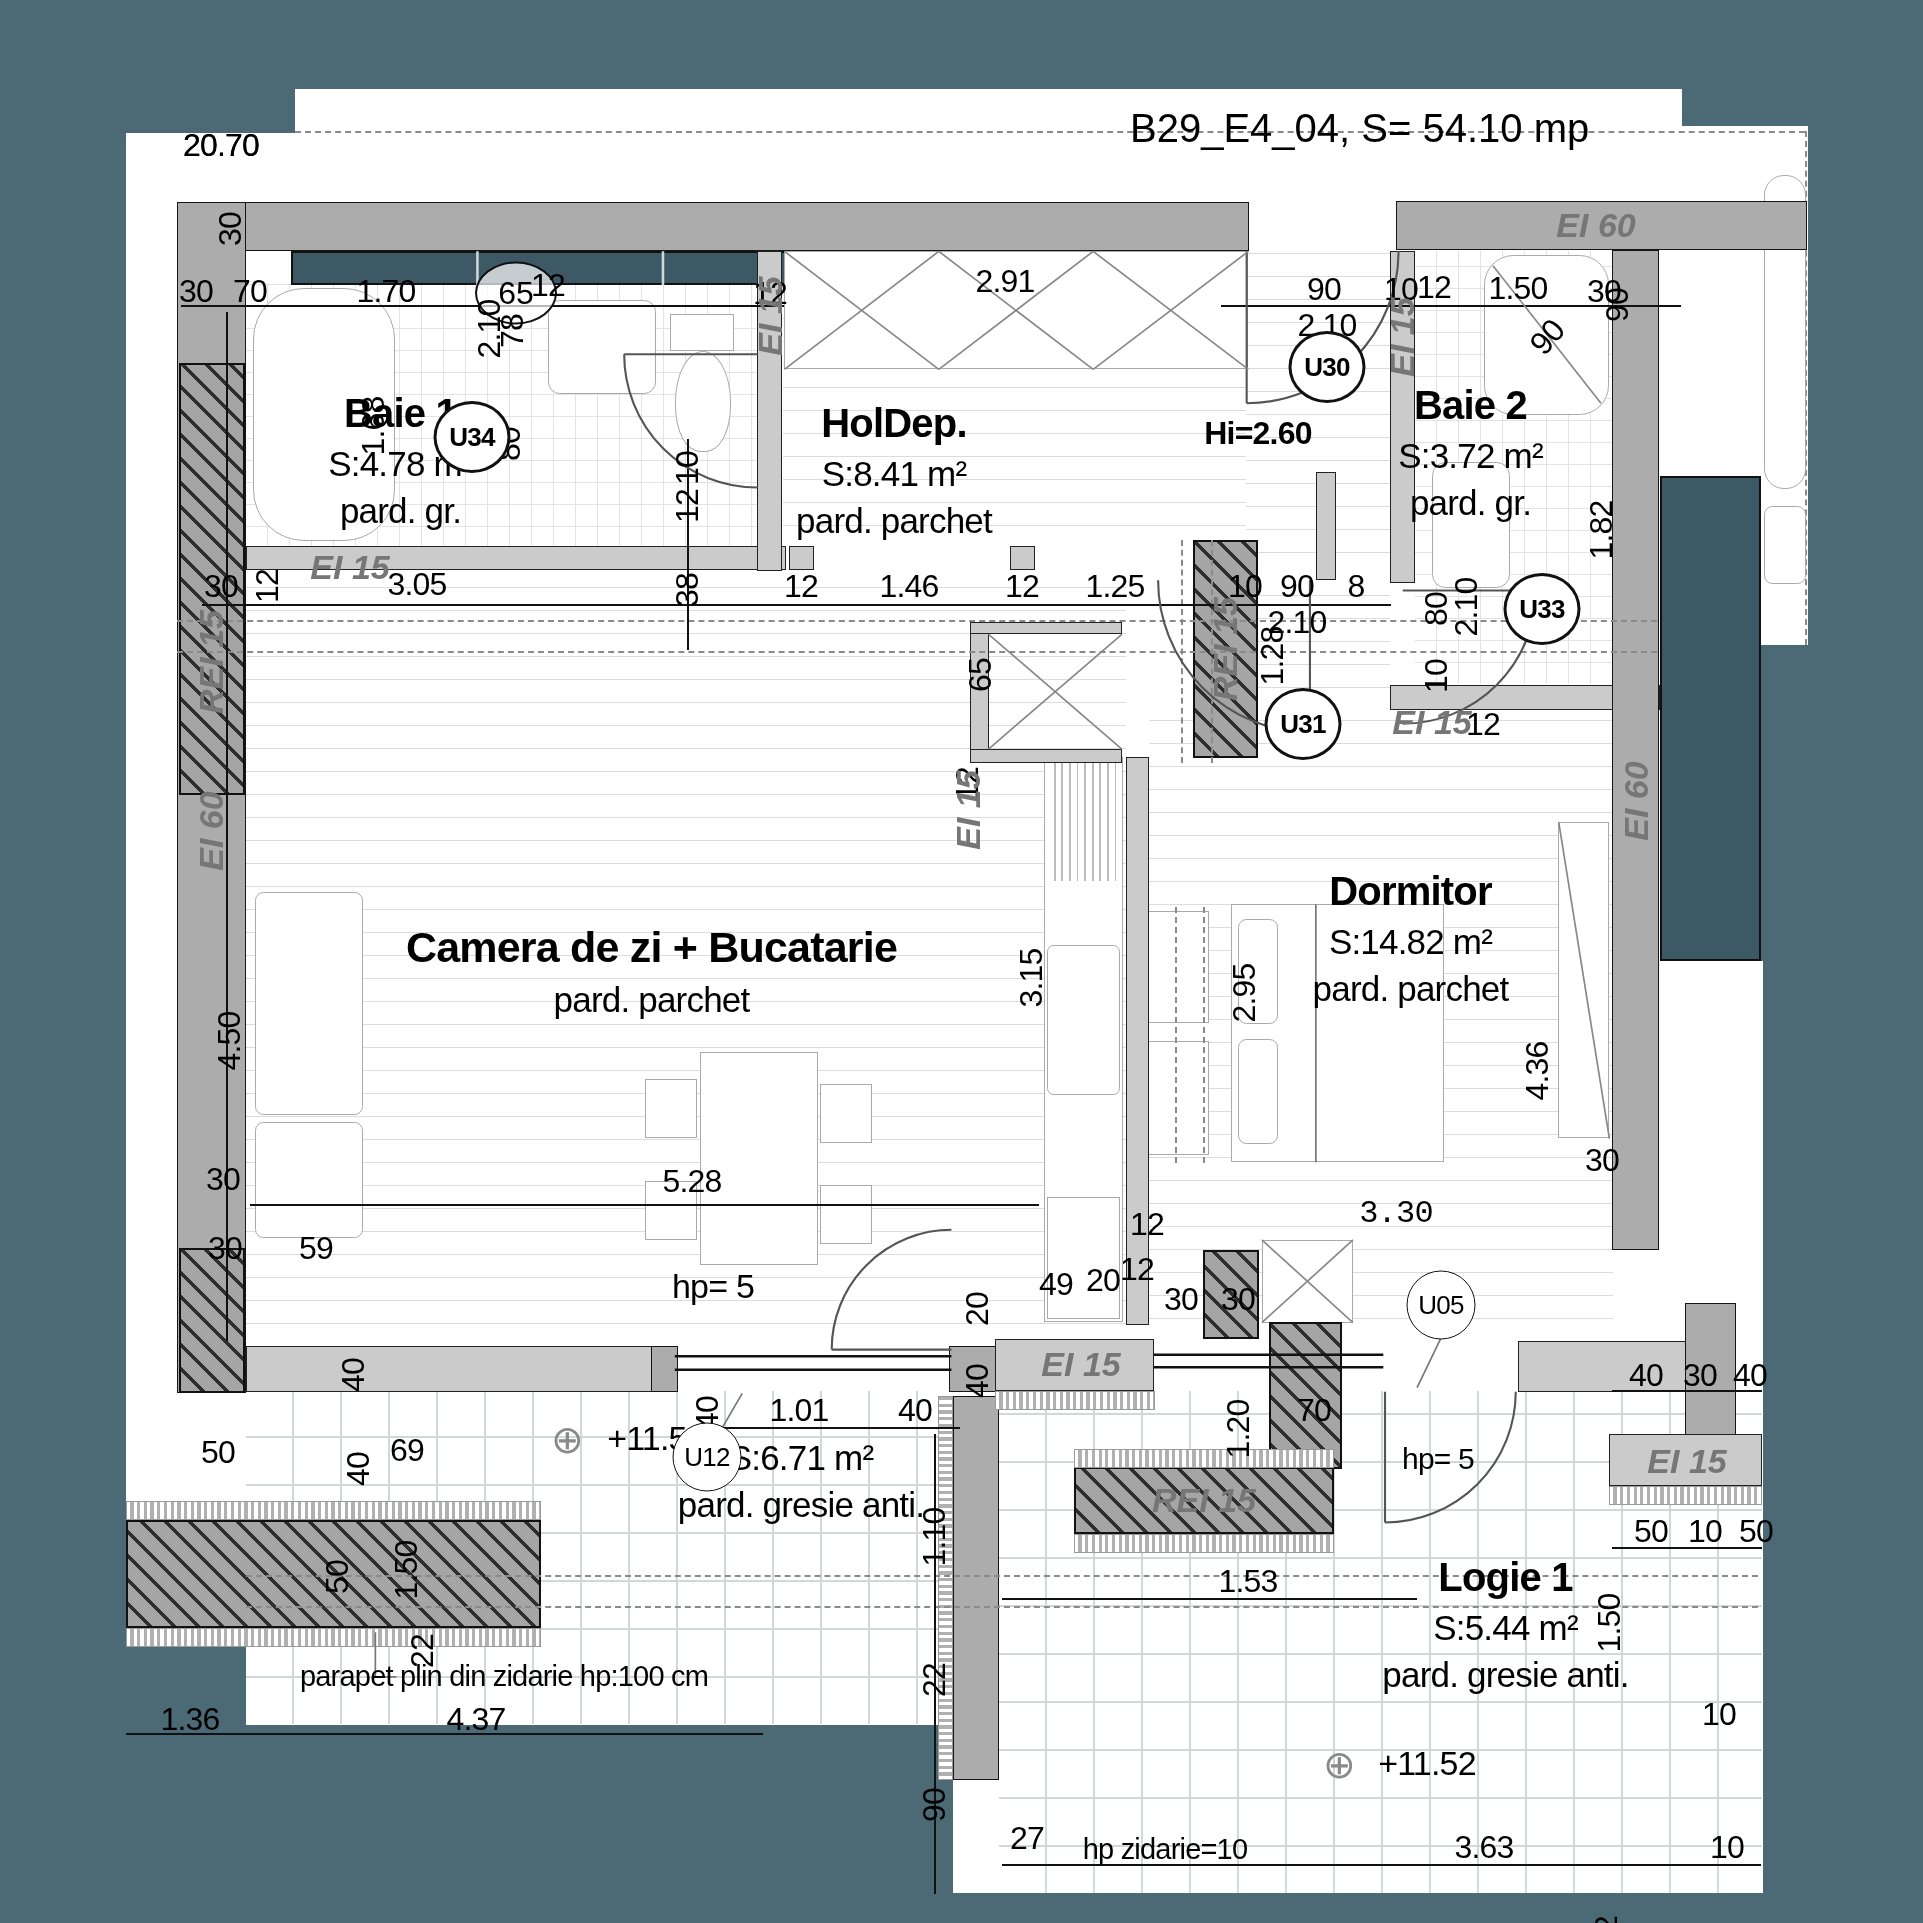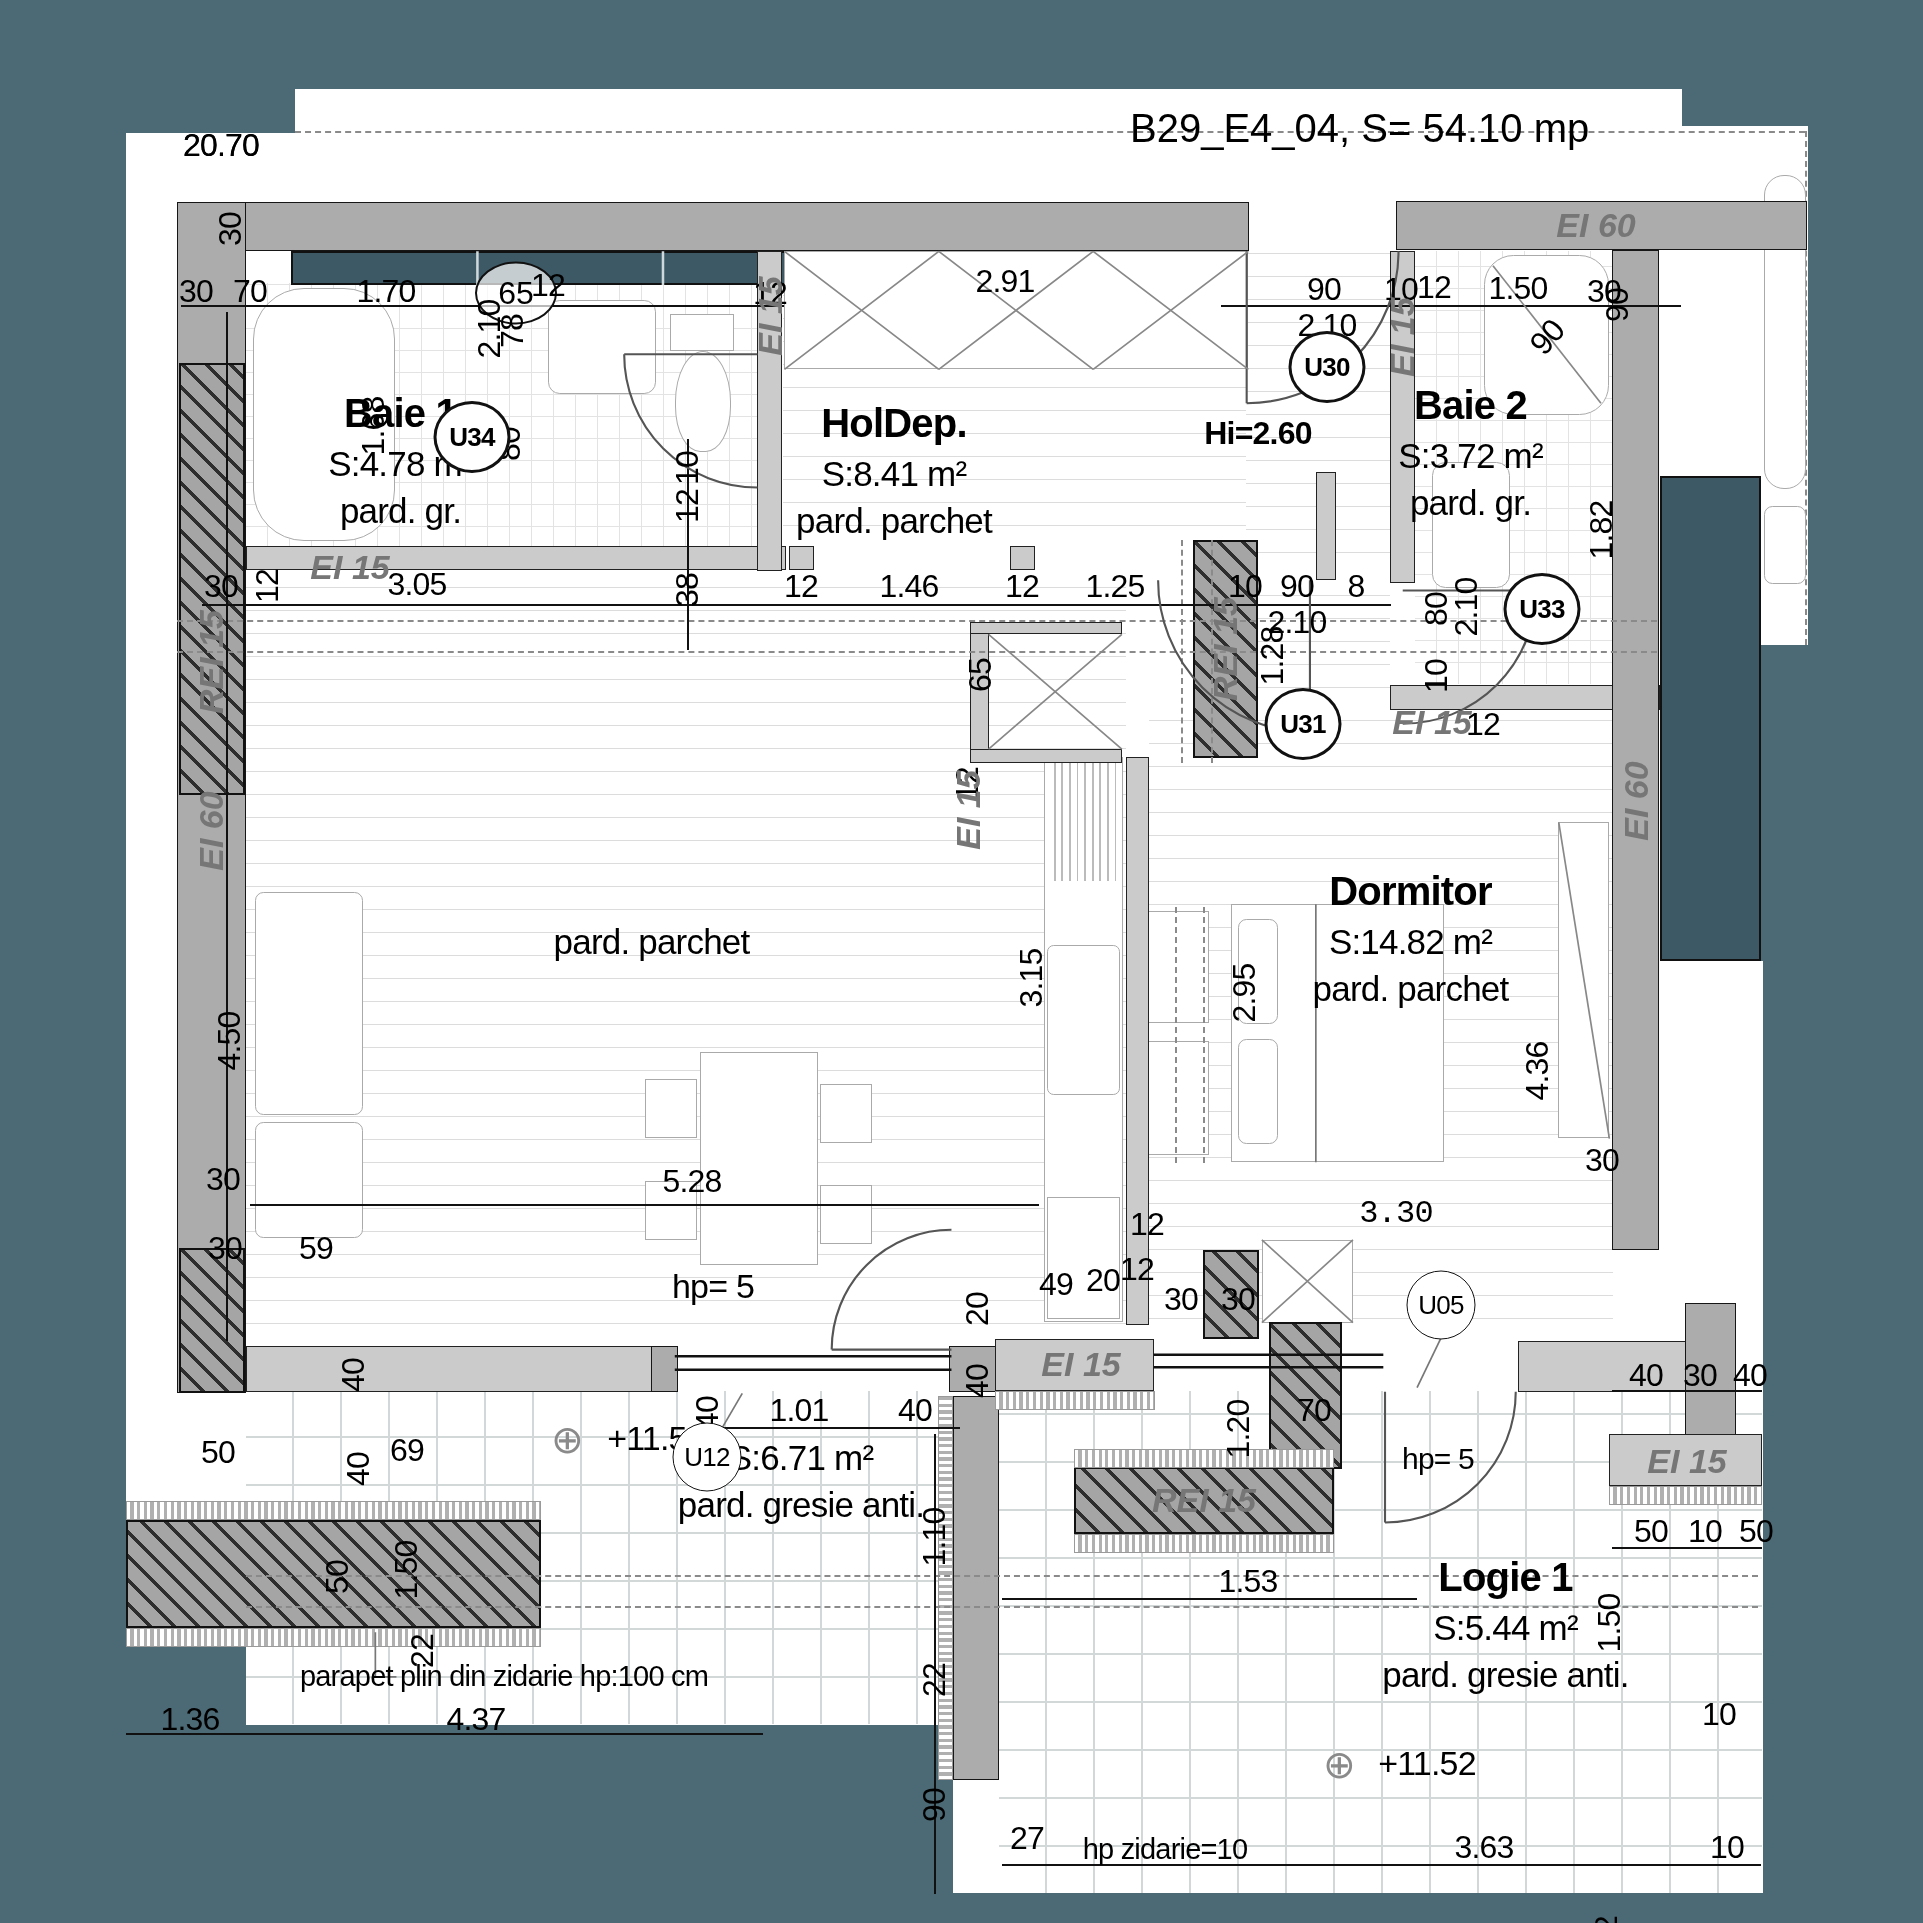--- a/index.html
+++ b/index.html
@@ -217,20 +217,21 @@
     <span class="nm">HolDep.</span>
     <span class="ar">S:8.41 m²</span>
     <span class="fl">pard. parchet</span>
   </div>
   <div class="room-label z50" style="left:1348px;top:378px;width:245px">
     <span class="nm">Baie 2</span>
     <span class="ar">S:3.72 m²</span>
     <span class="fl">pard. gr.</span>
   </div>
   <div class="room-label z50" style="left:373px;top:918px;width:557px">
+    <span class="nm" style="font-size:43px">Camera de zi + Bucatarie</span>
     <span class="fl">pard. parchet</span>
   </div>
   <div class="room-label z50" style="left:1246px;top:864px;width:329px">
     <span class="nm">Dormitor</span>
     <span class="ar">S:14.82 m²</span>
     <span class="fl">pard. parchet</span>
   </div>
   <div class="room-label z50" style="left:649px;top:1434px;width:304px">
     <span class="ar">S:6.71 m²</span>
     <span class="fl">pard. gresie anti.</span>

